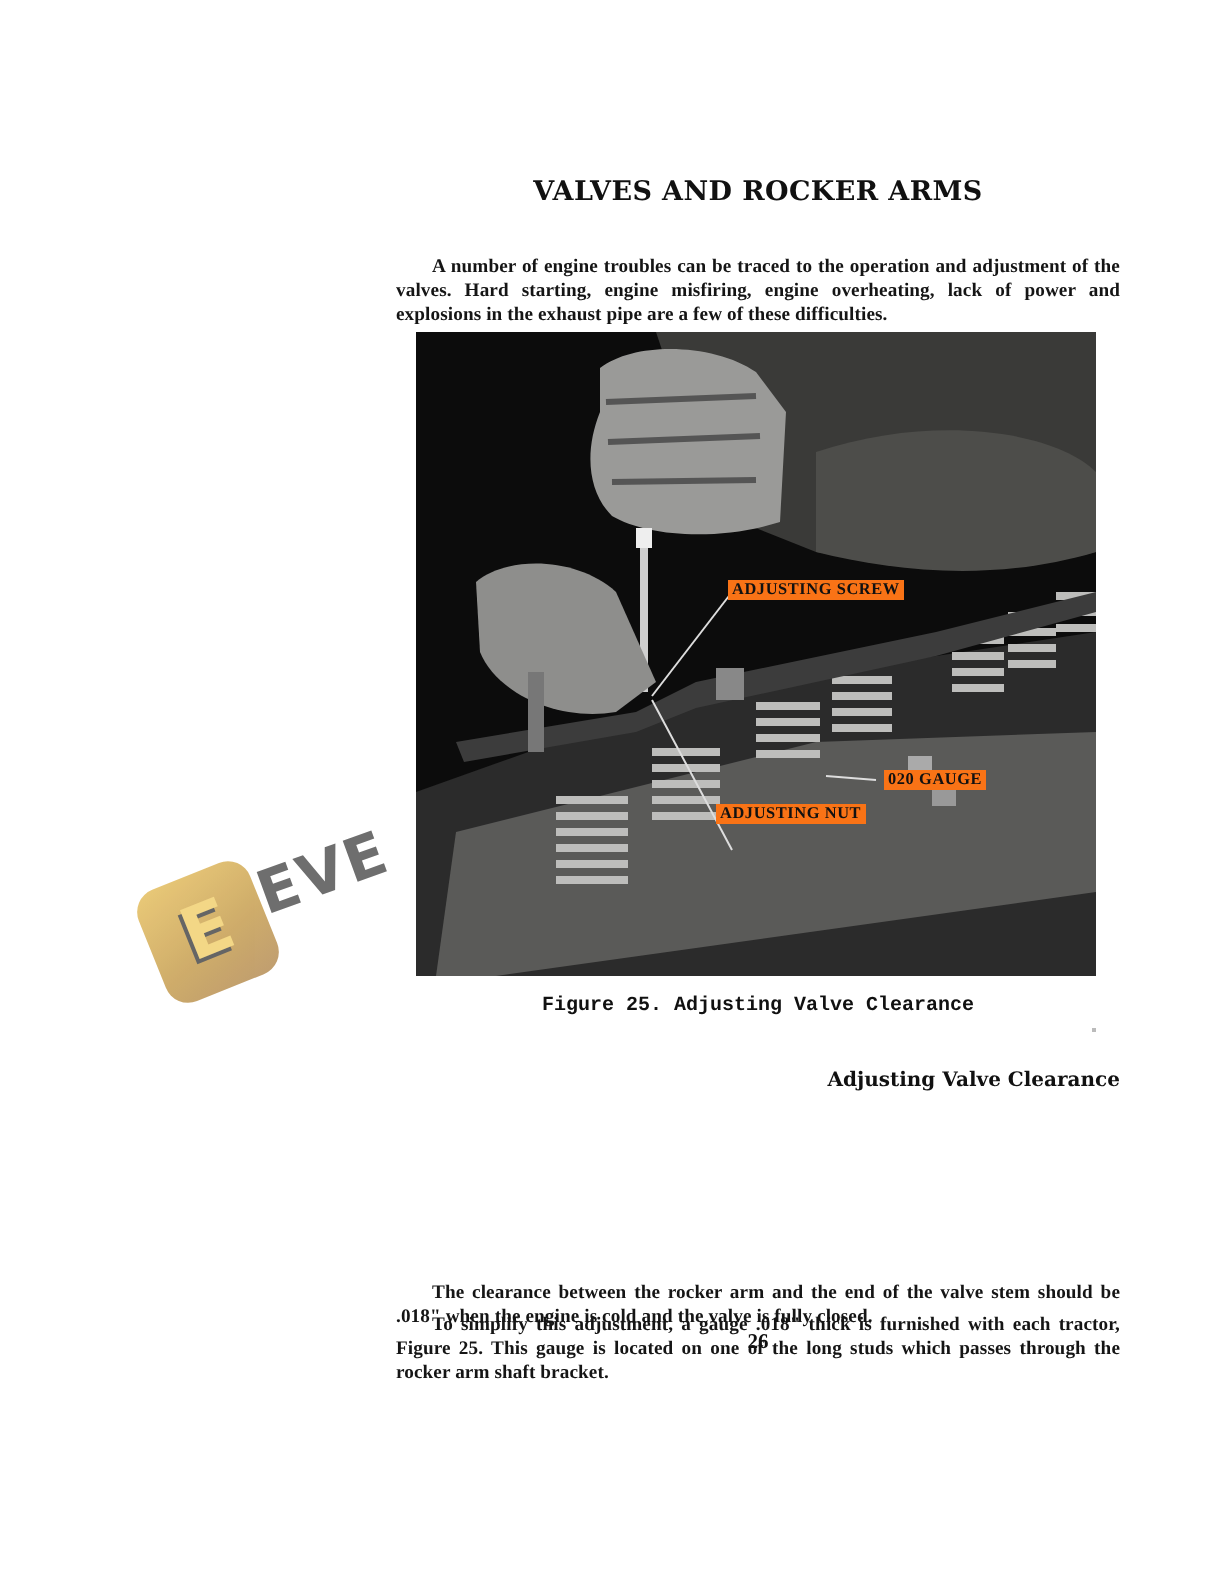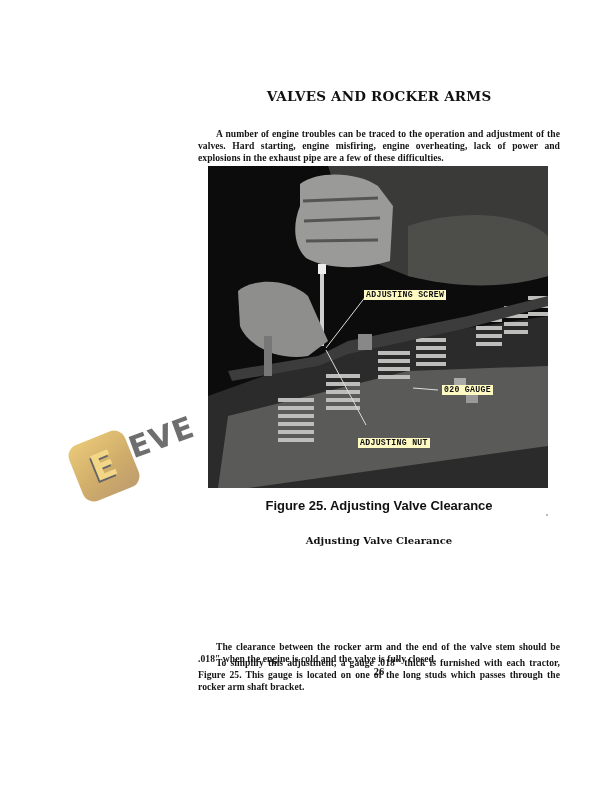--- a/index.html
+++ b/index.html
@@ -17,32 +17,32 @@
     font-family:"Liberation Serif", serif; font-size:9.6px; line-height:12px;
     text-align:justify; color:#151515; font-weight:bold; letter-spacing:0.05px;
   }
   .para.indent { text-indent:18px; }
   .p1 { top:128px; }
   .photo {
     position:absolute; left:208px; top:166px; width:340px; height:322px; background:#0c0c0c; overflow:hidden;
   }
   .photo svg { position:absolute; left:0; top:0; }
   .callout {
-    position:absolute; font-family:Liberation Mono, monospace; font-weight:bold; font-size:8.2px;
-    color:#111; background:#fef9c3; padding:0 2px; letter-spacing:0.3px; line-height:10px; white-space:nowrap;
+    position:absolute; font-family:Liberation Serif, serif; font-weight:bold; font-size:8.2px;
+    color:#111; background:#f97316; padding:0 2px; letter-spacing:0.3px; line-height:10px; white-space:nowrap;
   }
   .c-screw { left:156px; top:124px; }
   .c-gauge { left:234px; top:219px; }
-  .c-nut { left:150px; top:272px; }
+  .c-nut { left:150px; top:236px; }
   .caption {
     position:absolute; left:198px; width:362px; top:498px; text-align:center;
-    font-family:Liberation Sans, sans-serif; font-weight:bold; font-size:13px; color:#111;
+    font-family:Liberation Mono, monospace; font-weight:bold; font-size:10px; color:#111;
   }
   .subhead {
-    position:absolute; left:198px; width:362px; top:535px; text-align:center;
+    position:absolute; left:198px; width:362px; top:535px; text-align:right;
     font-family:"DejaVu Serif", serif; font-weight:bold; font-size:10px; color:#111;
   }
   .p2 { top:551px; }
   .p3 { top:593px;margin-top:48px; }
   .p4 { top:657px; }
   .pagenum {
     position:absolute; left:198px; width:362px; top:666px; text-align:center;
     font-family:"Liberation Serif", serif; font-weight:bold; font-size:10.5px; color:#111;
   }
   .watermark { position:absolute; left:70px; top:424px; width:170px; height:90px; }

